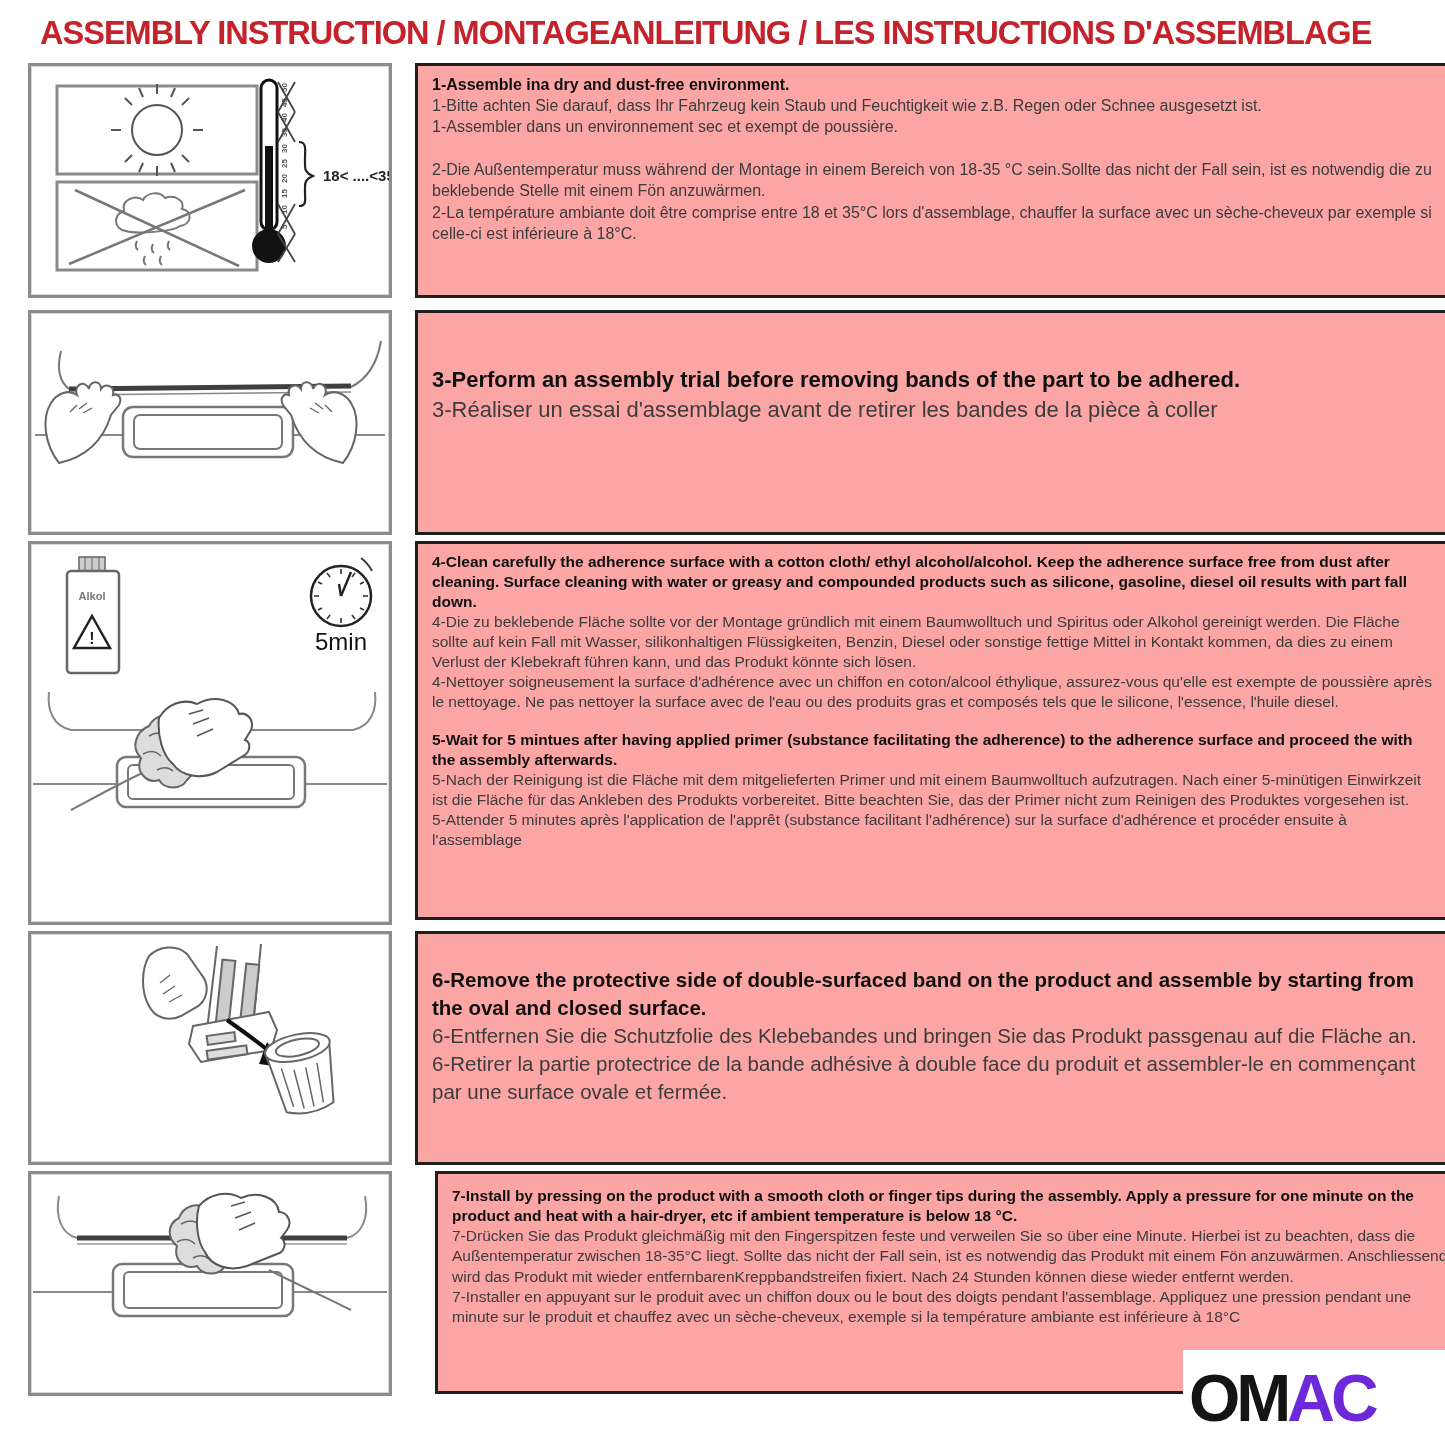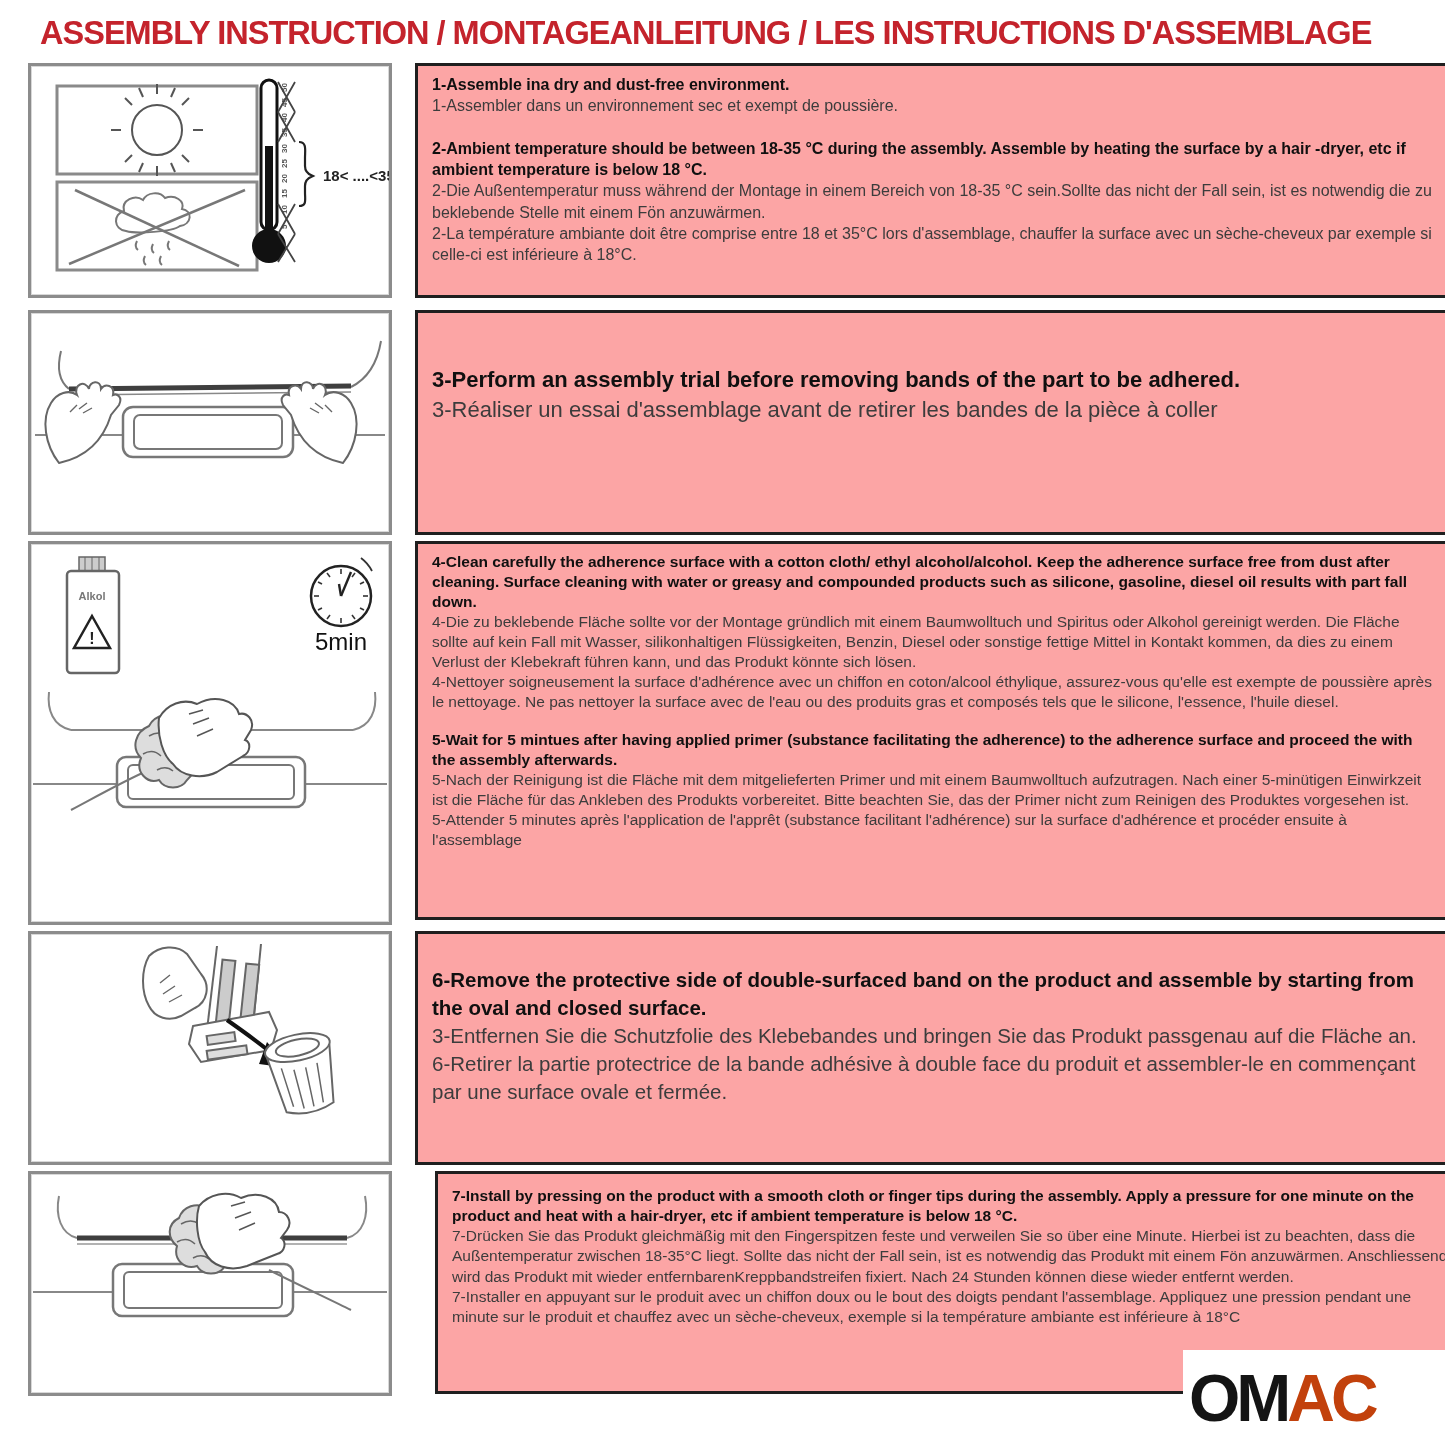--- a/index.html
+++ b/index.html
@@ -21,21 +21,21 @@
   .fs3{font-size:15.5px;line-height:1.29;}
   .fs4{font-size:20.5px;line-height:1.37;}
   .fs5{font-size:15.5px;line-height:1.3;margin-left:20px;}
   .pad-top-lg{padding-top:52px;} .pad-top-md{padding-top:32px;}
   .maxw-92{max-width:952px;} .maxw-95{max-width:985px;}
   svg{display:block;}
   svg text{font-family:"Liberation Sans",sans-serif;}
   .logo{position:absolute;left:1183px;top:1350px;width:262px;height:95px;background:#fff;
         display:flex;align-items:center;justify-content:flex-start;padding-left:6px;box-sizing:border-box;}
   .logo span{font-size:66px;font-weight:bold;letter-spacing:-4px;line-height:1;}
-  .logo .lb{color:#141414;} .logo .lr{color:#c2410c;}
+  .logo .lb{color:#141414;} .logo .lr{color:#6d28d9;}
 </style>
 </head>
 <body>
 
 <div class="page">
 
   <div class="title">ASSEMBLY INSTRUCTION / MONTAGEANLEITUNG / LES INSTRUCTIONS D'ASSEMBLAGE</div>
 
   <div class="row" style="top:63px;height:235px;">
     <div class="illus" style="top:0;height:235px;">
@@ -96,23 +96,23 @@
             <path d="M247,138 L264,168 M264,138 L247,168"></path>
             <path d="M247,168 L264,196 M264,168 L247,196"></path>
           </g>
           <path d="M268,76 C276,76 274,84 274,92 L274,100 C274,108 280,109 282,110 C280,111 274,112 274,120 L274,126 C274,134 276,140 268,140" stroke="#222" stroke-width="2.2" fill="none"></path>
           <text x="292" y="115" font-size="15" font-weight="bold" fill="#222">18&lt; ....&lt;35 C</text>
         </g>
       </svg>
     </div>
     <div class="tbox fs1" style="top:0;height:235px;">
       <p class="b">1-Assemble ina dry and dust-free environment.</p>
+      <p>1-Bitte achten Sie darauf, dass Ihr Fahrzeug kein Staub und Feuchtigkeit wie z.B. Regen oder Schnee ausgesetzt ist.</p>
       <p>1-Assembler dans un environnement sec et exempt de poussière.</p>
       <div class="gap22"></div>
-      <p class="b">2-Ambient temperature should be between 18-35 °C  during the assembly. Assemble by heating the surface by a hair -dryer, etc if ambient temperature is below 18 °C.</p>
       <p>2-Die Außentemperatur muss während der Montage in einem Bereich von 18-35 °C  sein.Sollte das nicht der Fall sein, ist es notwendig die zu beklebende Stelle mit einem Fön anzuwärmen.</p>
       <p>2-La température ambiante doit être comprise entre 18 et 35°C lors d'assemblage, chauffer la surface avec un sèche-cheveux par exemple si celle-ci est inférieure à 18°C.</p>
     </div>
   </div>
 
   <div class="row" style="top:310px;height:225px;">
     <div class="illus" style="top:0;height:225px;">
       <svg width="358" height="219" viewBox="0 0 358 219">
         <line x1="4" y1="122" x2="354" y2="122" stroke="#888" stroke-width="2"></line>
 
@@ -233,21 +233,21 @@
           <path d="M240,116 L248,174 Q272,184 296,174 L304,116"></path>
           <ellipse cx="272" cy="113" rx="33" ry="13"></ellipse>
           <ellipse cx="272" cy="113" rx="22" ry="8"></ellipse>
           <path d="M252,130 L256,170 M264,134 L266,174 M276,134 L276,174 M288,132 L286,172" stroke-width="1.5"></path>
         </g>
       </svg>
     </div>
     <div class="tbox fs4 pad-top-md" style="top:0;height:234px;">
       <div class="maxw-95">
         <p class="b">6-Remove the protective side of double-surfaced band on the product and assemble by starting from the oval and closed surface.</p>
-        <p>3-Entfernen Sie die Schutzfolie des Klebebandes und bringen Sie das Produkt passgenau auf die Fläche an.</p>
+        <p>6-Entfernen Sie die Schutzfolie des Klebebandes und bringen Sie das Produkt passgenau auf die Fläche an.</p>
         <p>6-Retirer la partie protectrice de la bande adhésive à double face du produit et assembler-le en commençant par une surface ovale et fermée.</p>
       </div>
     </div>
   </div>
 
   <div class="row" style="top:1171px;height:223px;">
     <div class="illus" style="top:0;height:225px;">
       <svg width="358" height="219" viewBox="0 0 358 219">
         <g fill="none" stroke="#888" stroke-width="2">
           <path d="M28,22 C24,42 30,60 46,64"></path>

